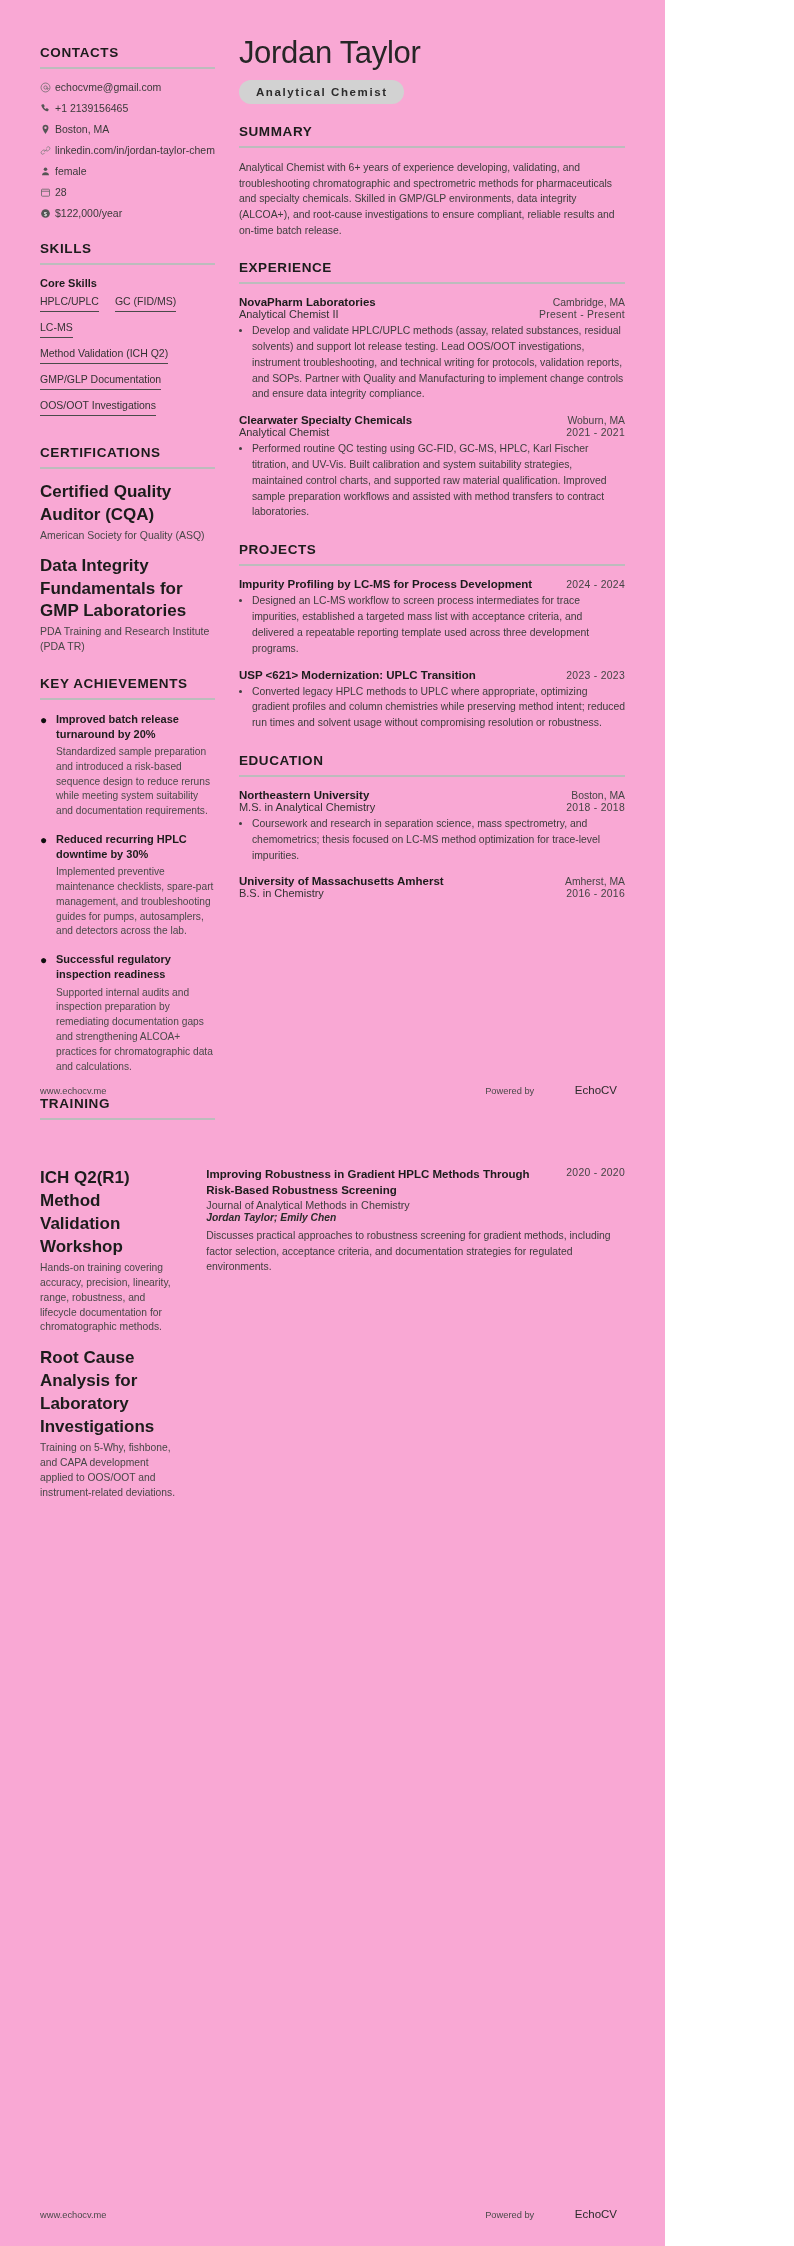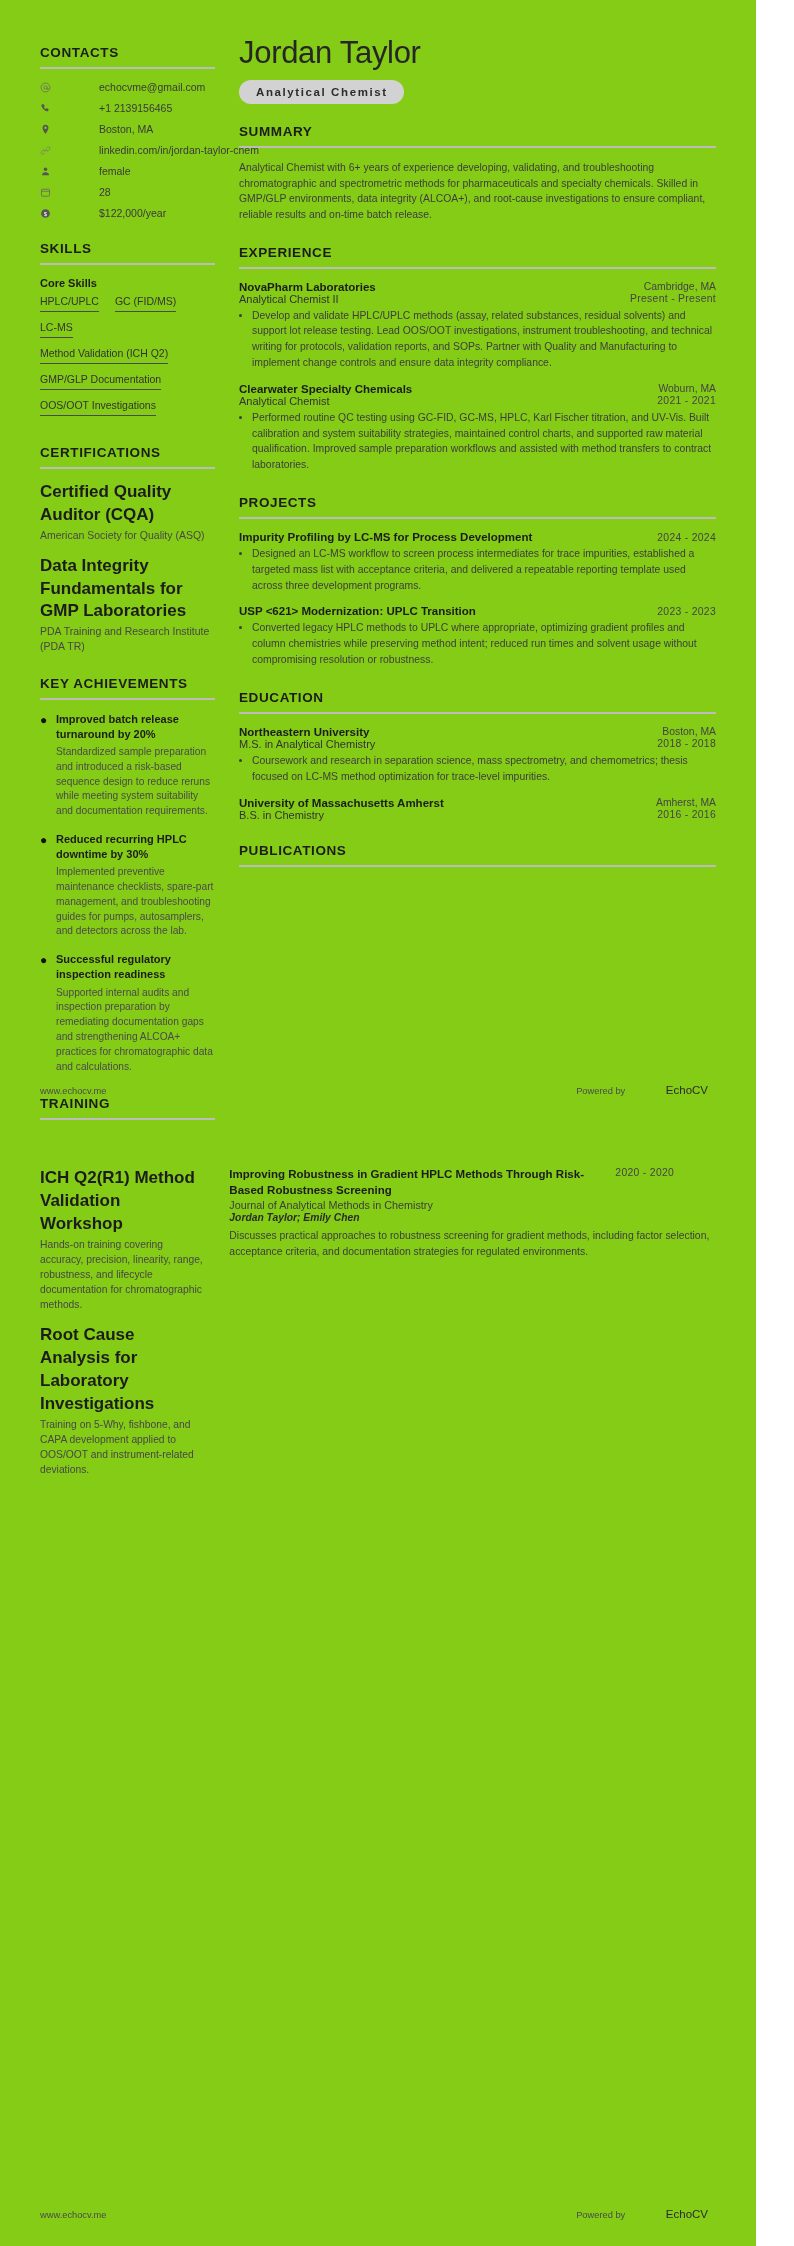--- a/index.html
+++ b/index.html
@@ -8,22 +8,22 @@
     background: #ffffff;
   }
   body {
     width: 794px;
     font-family: "Liberation Sans", sans-serif;
     color: #2b2b2b;
     -webkit-font-smoothing: antialiased;
   }
   .page {
     position: relative;
-    width: 756px;
-    background: #84cc16;
+    width: 665px;
+    background: #f9a8d4;
     box-sizing: border-box;
   }
   .page-1 { height: 1122px; }
   .page-2 { height: 1124px; }
 
   .columns {
     display: flex;
     align-items: flex-start;
   }
   .col-left {
@@ -61,21 +61,20 @@
 
   .sec-block { margin-bottom: 22px; }
 
   
   .contact-row {
     display: flex;
     align-items: center;
     margin-bottom: 9px;
     font-size: 10.5px;
     color: #3a3a3a;
-    gap: 44px;
   }
   .contact-ico {
     width: 15px;
     flex: 0 0 15px;
     color: #555;
     font-size: 10px;
     line-height: 1;
     display: inline-flex;
     align-items: center;
     justify-content: flex-start;
@@ -175,21 +174,21 @@
     font-size: 10.4px;
     line-height: 1.5;
     color: #3d3d3d;
   }
 
   
   .entry { margin-bottom: 12px; }
   .entry-line {
     display: flex;
     justify-content: space-between;
-    align-items: flex-start;
+    align-items: flex-end;
     gap: 27px;
   }
   .entry-org {
     font-size: 11.5px;
     font-weight: bold;
     color: #1c1c1c;
   }
   .entry-loc {
     font-size: 10.4px;
     color: #444;
@@ -527,24 +526,20 @@
             <span class="entry-loc">Amherst, MA</span>
           </div>
           <div class="entry-line">
             <span class="entry-role">B.S. in Chemistry</span>
             <span class="entry-dates">2016 - 2016</span>
           </div>
         </div>
       </div>
 
       
-      <div class="sec-block">
-        <div class="sec-title-r">PUBLICATIONS</div>
-        <div class="sec-rule"></div>
-      </div>
 
     </div>
   </div>
 
   <div class="footer">
     <span>www.echocv.me</span>
     <span class="footer-brand"><span>Powered by </span><b>EchoCV</b></span>
   </div>
 </div>
 

